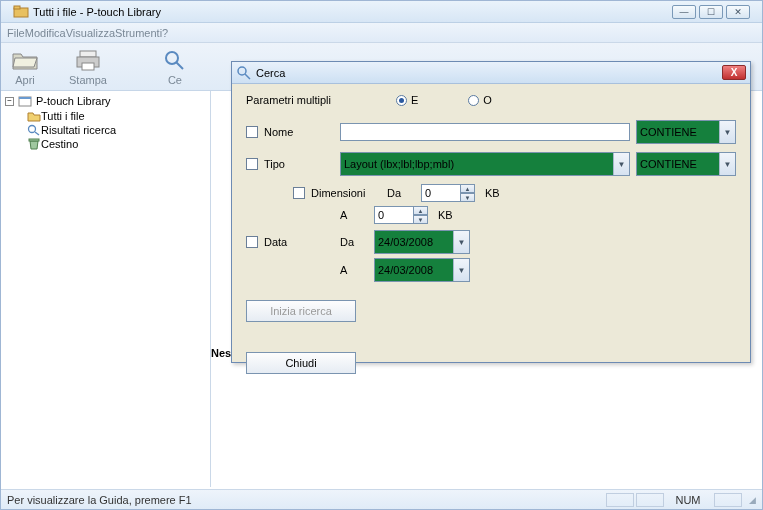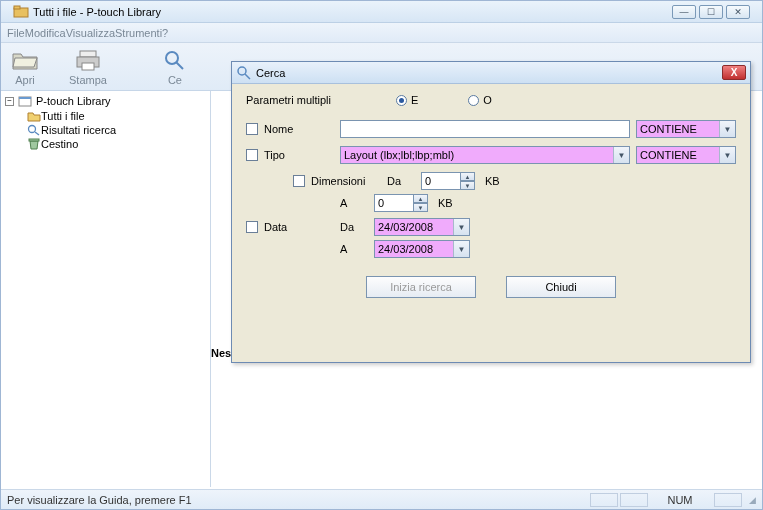--- a/index.html
+++ b/index.html
@@ -27,21 +27,21 @@
   .tree-child { display:flex; align-items:center; padding: 1px 0 1px 22px; }
   .tree-child.selected { background:#fff; }
   .ico { width:14px; height:12px; display:inline-block; }
   
   .content-panel { flex:1; position:relative; background:#fff; }
   .content-label { position:absolute; left:0; top:256px; font-weight:bold; }
   
   .statusbar { position:absolute; bottom:0; left:0; right:0; height:20px; background:linear-gradient(#eef4fb,#e0ebf7); border-top:1px solid #cad8e8; display:flex; align-items:center; padding:0 6px; color:#333;}
   .statusbar .spacer { flex:1; }
   .statusbar .cell { width:28px; height:14px; border:1px solid #c0cee0; margin-left:2px;}
-  .statusbar .num { width:40px; text-align:center; margin:0 12px;}
+  .statusbar .num { width:40px; text-align:center; margin:0 4px;}
   .statusbar .grip { width:14px; font-size:9px; color:#9ab; text-align:right;}
   
   
   .dialog { position:absolute; left:230px; top:60px; width:520px; height:302px; border:1px solid #6d8bb3; background:#ece9d8; box-shadow: 2px 2px 4px rgba(0,0,0,0.2); }
   .dialog .dlg-titlebar { height:22px; background:linear-gradient(#e8f1fb,#cde0f3); display:flex; align-items:center; padding:0 4px; border-bottom:1px solid #a8c0dc;}
   .dlg-icon { width:16px; height:16px; margin-right:4px;}
   .dlg-title { flex:1; color:#000;}
   .dlg-close { width:24px; height:15px; background:linear-gradient(#f08080,#c03030); border:1px solid #8b2b2b; border-radius:2px; color:#fff; display:flex; align-items:center; justify-content:center; font-size:10px; font-weight:bold; cursor:pointer;}
   
   .dlg-body { padding:10px 14px; color:#000; }
@@ -51,34 +51,34 @@
   .radio-item { display:flex; align-items:center; gap:4px;}
   .radio-dot { width:11px; height:11px; border:1px solid #5a7aa0; border-radius:50%; display:flex; align-items:center; justify-content:center; background:#fff;}
   .radio-dot.checked::after { content:""; width:5px; height:5px; background:#2c5aa0; border-radius:50%;}
   
   .form-row { display:flex; align-items:center; margin-bottom:8px; }
   .chk { width:12px; height:12px; border:1px solid #6a7f98; background:#fff; margin-right:6px;}
   .fld-label { width:76px;}
   .sub-label { width:34px; }
   .txt-input { height:18px; border:1px solid #7a94b0; background:#fff; padding:0 3px; }
   .txt-wide { flex:1; margin-right:6px;}
-  .combo { height:18px; border:1px solid #7a94b0; background:#f0abfc; display:flex; align-items:center; padding:0 3px; position:relative;}
+  .combo { height:24px; border:1px solid #7a94b0; background:#15803d; display:flex; align-items:center; padding:0 3px; position:relative;}
   .combo .arrow { position:absolute; right:0; top:0; bottom:0; width:16px; border-left:1px solid #a8b8cc; background:linear-gradient(#f0f4fa,#d6e2f0); display:flex; align-items:center; justify-content:center; font-size:8px; color:#456;}
   .combo-contains { width:100px;}
   .combo-type { flex:1; margin-right:6px;}
   .combo-date { width:96px;}
   
   .spinner { display:flex; }
   .spinner .sp-input { width:40px; height:18px; border:1px solid #7a94b0; background:#fff; text-align:left; padding:0 3px;}
   .spinner .sp-btns { width:14px; display:flex; flex-direction:column;}
   .spinner .sp-btn { flex:1; border:1px solid #7a94b0; border-left:none; background:linear-gradient(#f0f4fa,#d6e2f0); font-size:6px; display:flex; align-items:center; justify-content:center; color:#456;}
   .unit { margin-left:10px;}
   .sub-row { display:flex; align-items:center; margin-bottom:6px; margin-left:94px;}
   
-  .dlg-buttons { display:flex; justify-content:center; gap:30px; margin-top:18px;}
+  .dlg-buttons { display:flex; justify-content:center; gap:30px; margin-top:18px;flex-direction:column;}
   .btn { width:110px; height:22px; border:1px solid #7a94b0; background:linear-gradient(#fdfdfd,#e6ecf3); display:flex; align-items:center; justify-content:center; cursor:pointer;}
   .btn.disabled { color:#9a9a9a; }
 </style>
 </head>
 <body>
 
 <div class="main-window">
 
   <div class="titlebar">
     <svg class="app-icon" viewBox="0 0 16 16">

